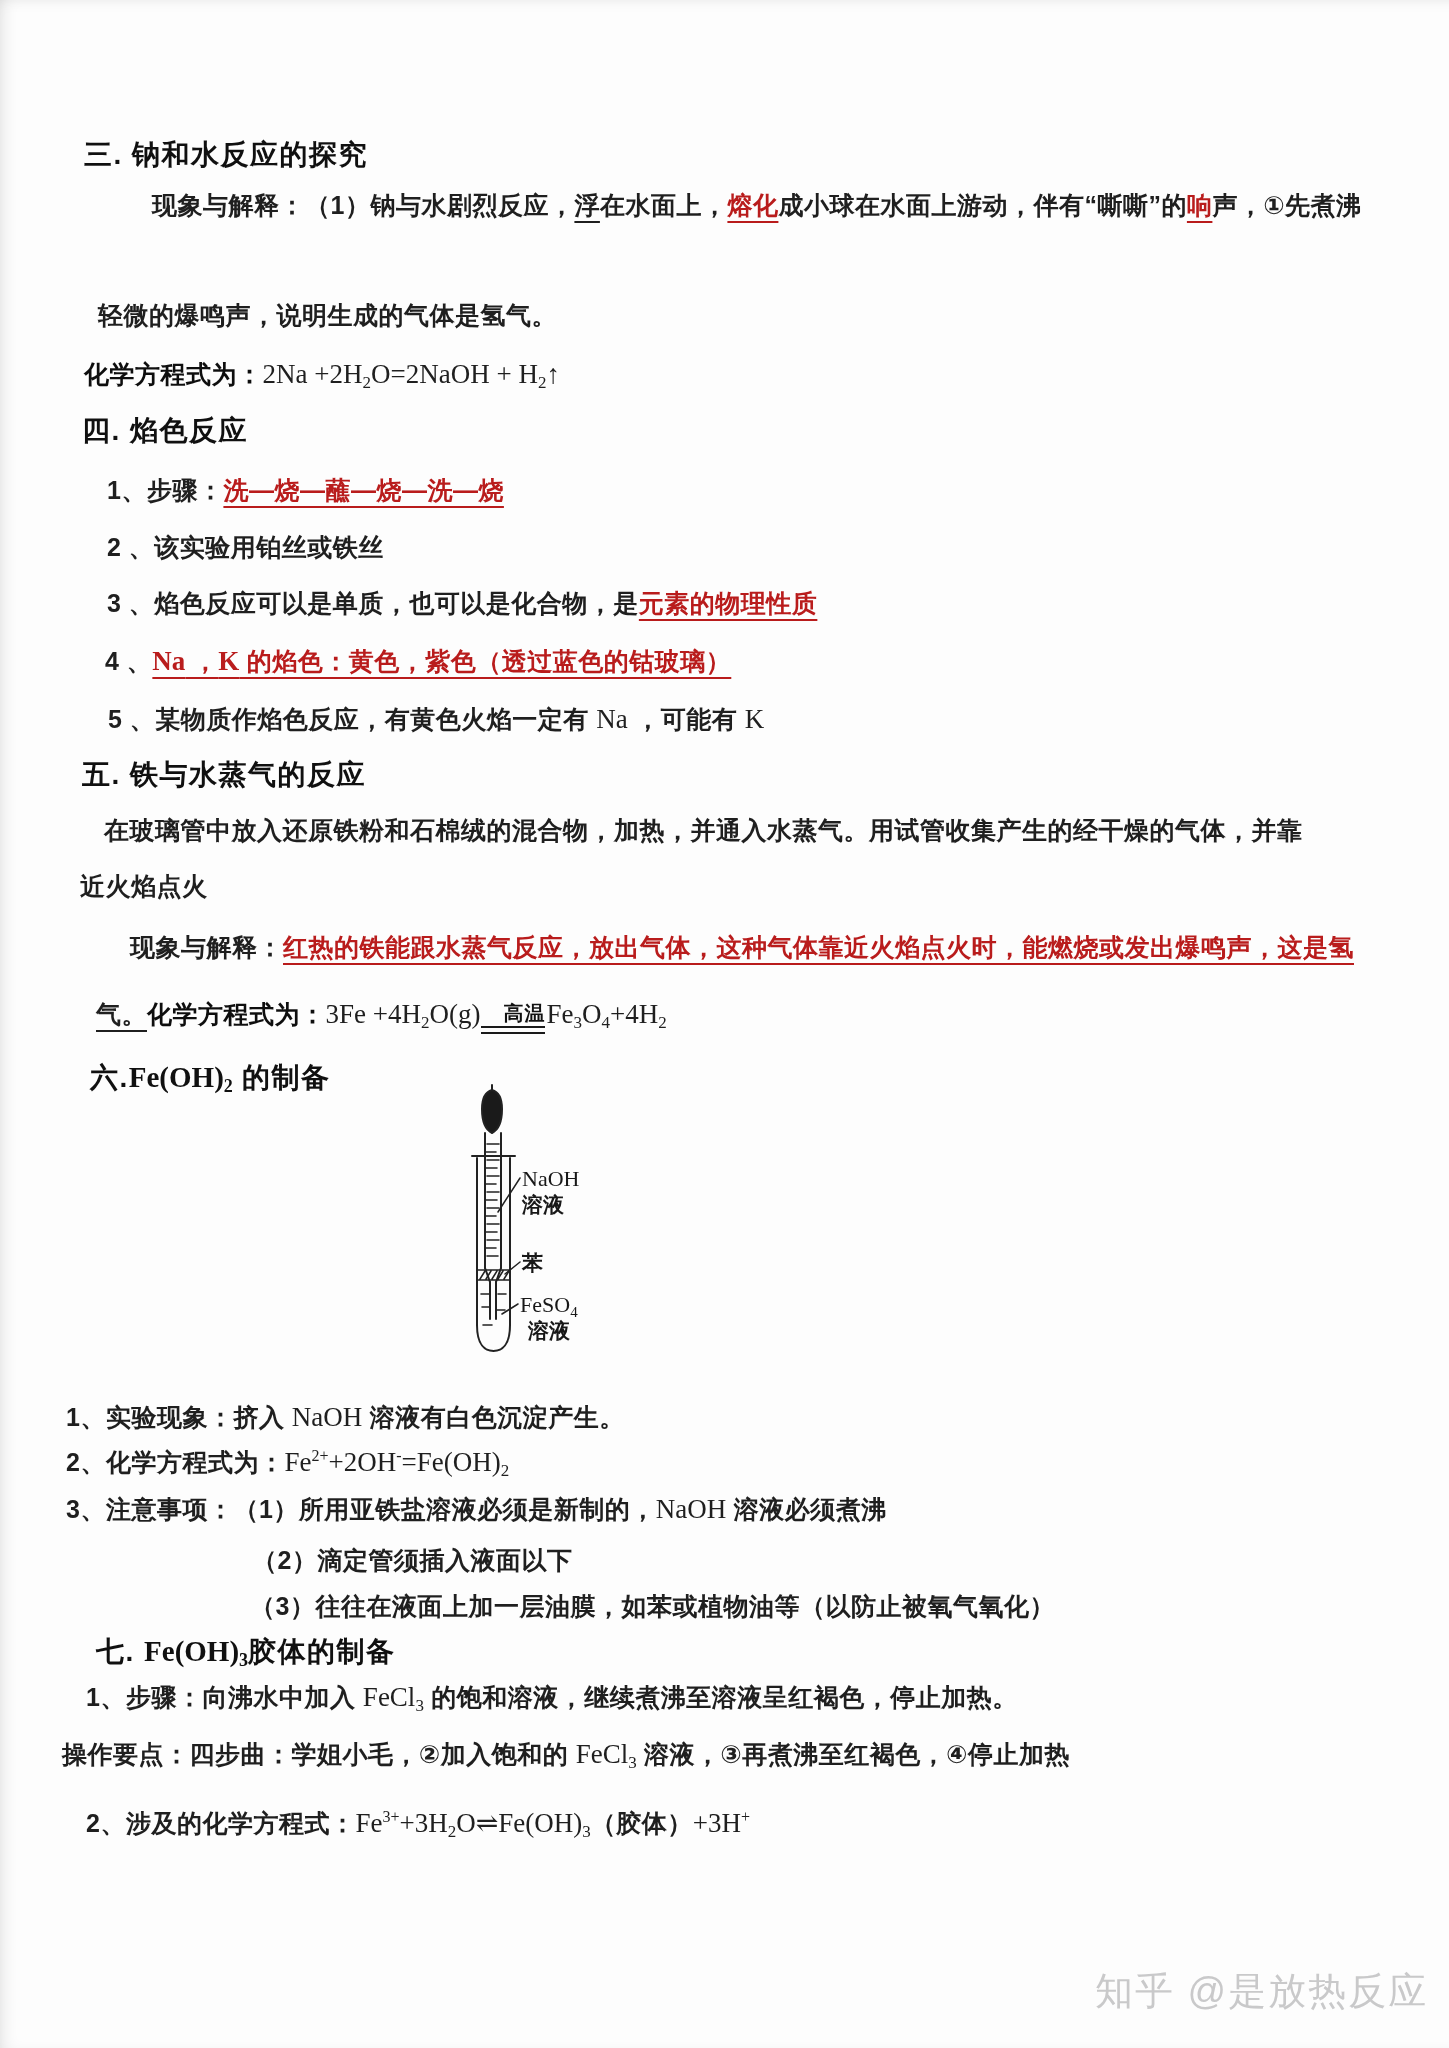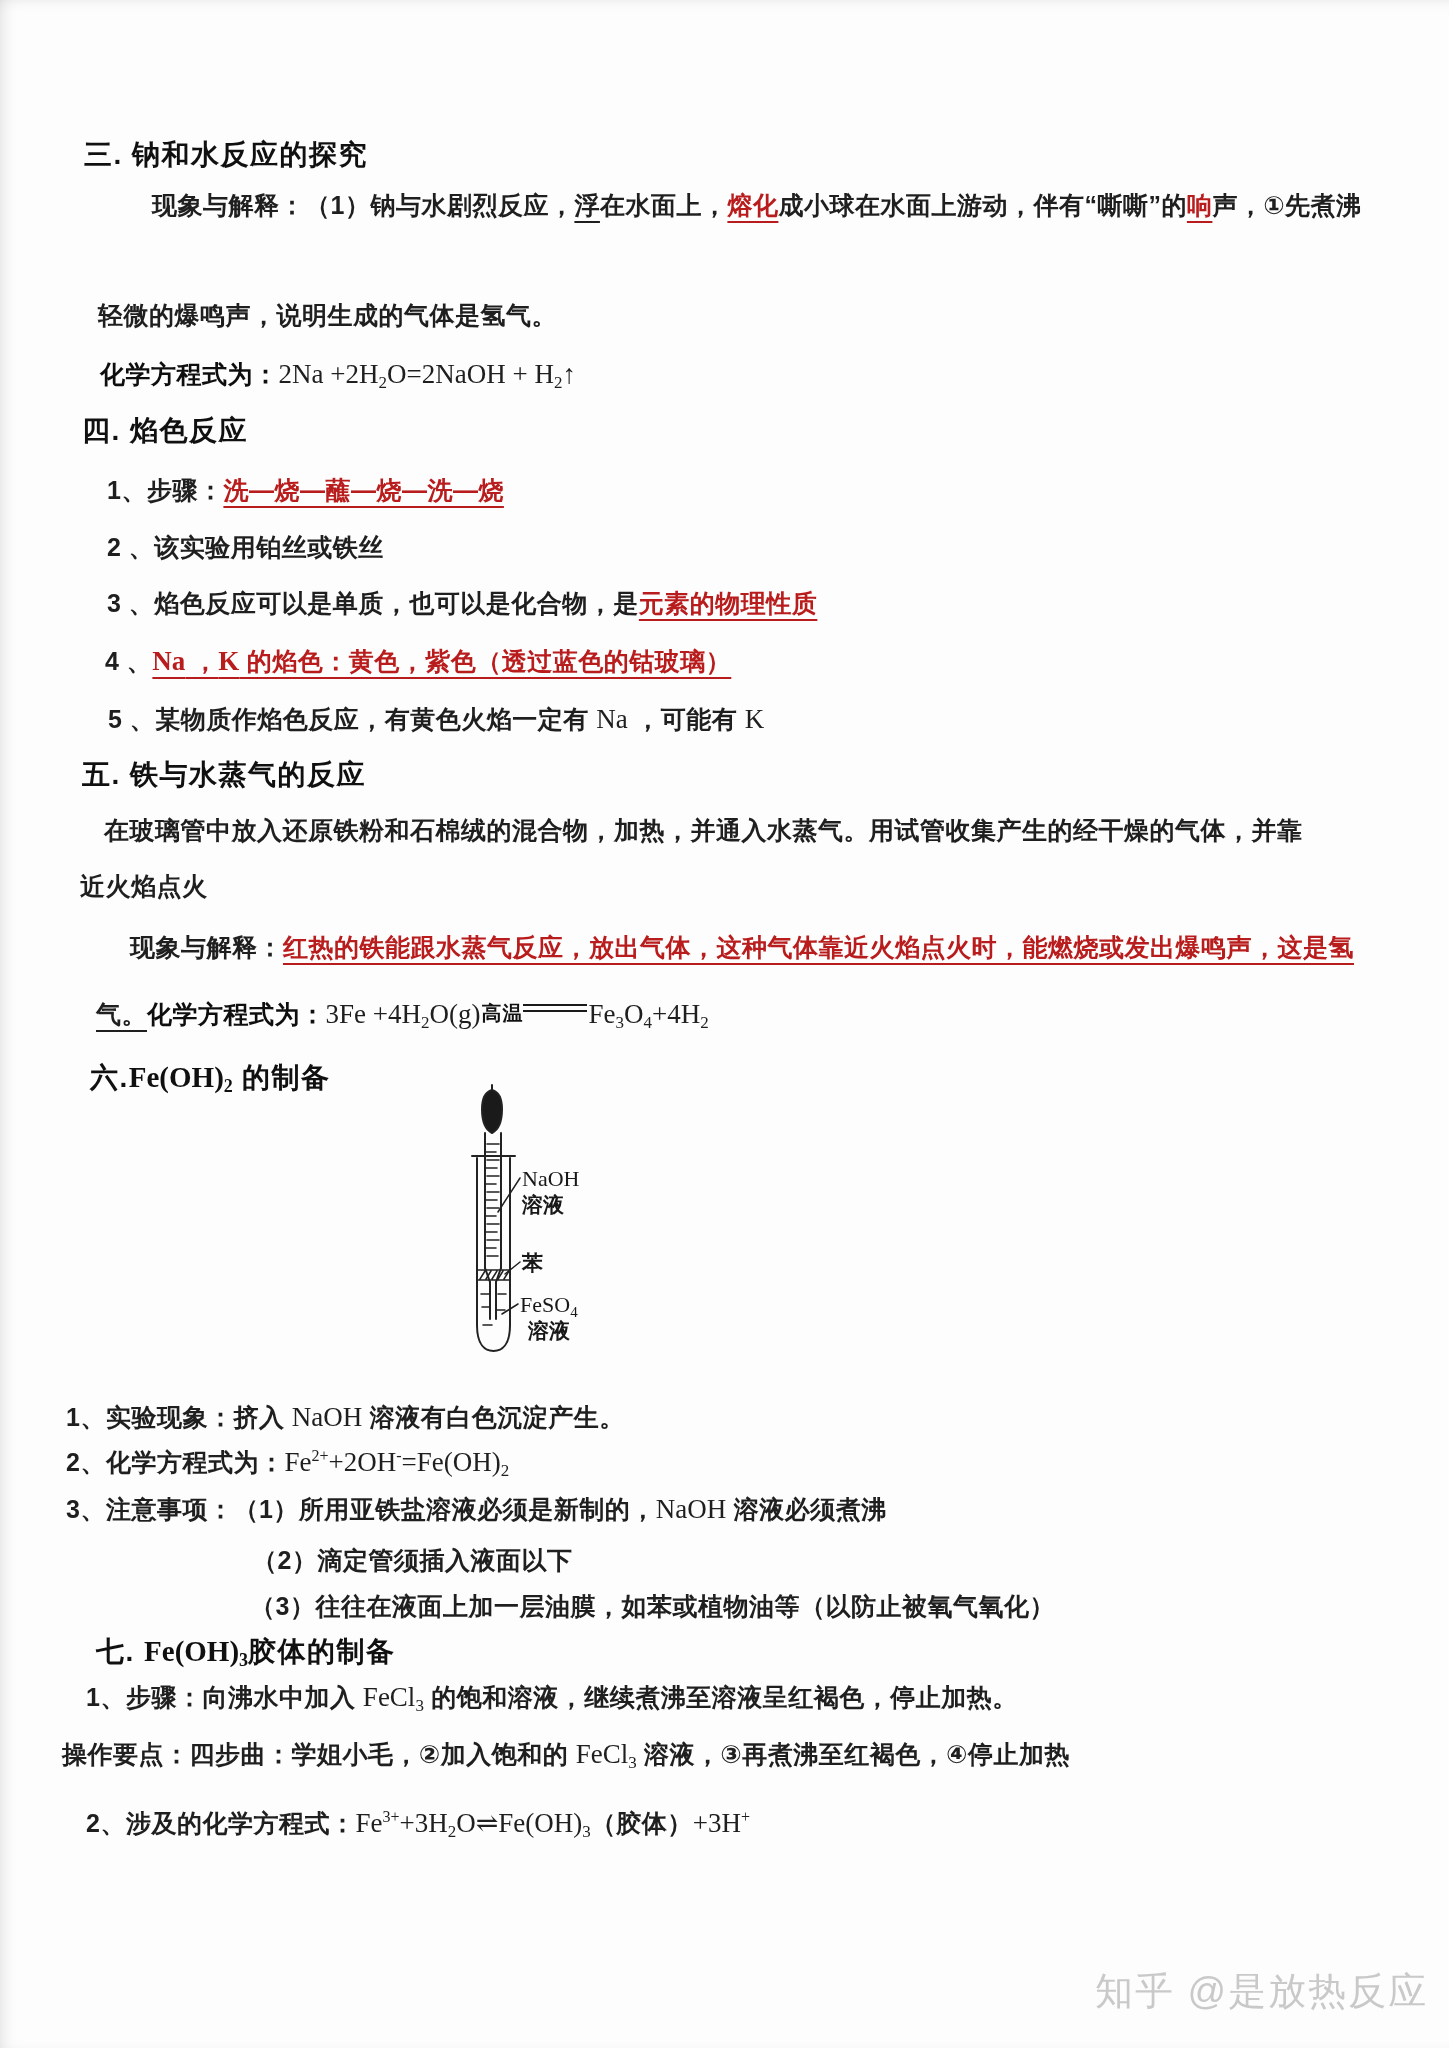--- a/index.html
+++ b/index.html
@@ -33,21 +33,21 @@
   .b{font-weight:800;color:#0e0e0e;}
   .u{text-decoration:underline;text-underline-offset:7px;text-decoration-thickness:1.5px;text-decoration-skip-ink:none;}
   .bu{font-weight:800;color:#b91c1c;text-decoration:underline;text-underline-offset:7px;text-decoration-thickness:2px;text-decoration-skip-ink:none;}
   .f{font-family:"Liberation Serif","DejaVu Serif",serif;font-weight:400;font-size:27px;letter-spacing:0;}
   .f.bu{font-weight:700;}
   .fh{font-family:"Liberation Serif","DejaVu Serif",serif;font-weight:700;font-size:29px;letter-spacing:0;}
   .sub{font-size:17px;vertical-align:-5px;}
   .sup{font-size:16px;vertical-align:10px;}
   .fh.sub{font-size:18px;vertical-align:-5px;}
   .rxn{
-    display:inline-flex;flex-direction:row;align-items:flex-start;
+    display:inline-flex;flex-direction:column;align-items:flex-end;
     vertical-align:3px;margin:0 1px;
   }
   .rxn-cond{font-size:20px;font-weight:700;line-height:1.1;letter-spacing:1px;color:#111;}
   .rxn-line{width:64px;height:4px;margin-top:2px;border-top:2px solid #1a1a1a;border-bottom:2px solid #1a1a1a;}
   .diagram{position:absolute;}
   .dlab{font-family:"Liberation Sans","DejaVu Sans",sans-serif;font-size:21px;font-weight:600;fill:#181818;}
   .dlab-f{font-family:"Liberation Serif","DejaVu Serif",serif;font-size:22px;fill:#181818;}
   .watermark{
     position:absolute;
     font-size:38px;font-weight:500;letter-spacing:2px;
@@ -55,21 +55,21 @@
   }
 </style>
 </head>
 <body>
 
 <div class="page">
 
   <div class="h" style="top:136px;left:84px">三. 钠和水反应的探究</div>
   <div class="t" style="top:189px;left:152px"><span>现象与解释：（1）钠与水剧烈反应，</span><span class="u">浮</span><span>在水面上，</span><span class="bu">熔化</span><span>成小球在水面上游动，伴有“嘶嘶”的</span><span class="bu">响</span><span>声，①先煮沸</span></div>
   <div class="t" style="top:299px;left:98px"><span>轻微的爆鸣声，说明生成的气体是氢气。</span></div>
-  <div class="t" style="top:356px;left:100px"><span class="b">化学方程式为：</span><span class="f">2Na +2H</span><span class="f sub">2</span><span class="f">O=2NaOH + H</span><span class="f sub">2</span><span class="f">↑</span></div>
+  <div class="t" style="top:356px;left:84px"><span class="b">化学方程式为：</span><span class="f">2Na +2H</span><span class="f sub">2</span><span class="f">O=2NaOH + H</span><span class="f sub">2</span><span class="f">↑</span></div>
 
   <div class="h" style="top:412px;left:82px">四. 焰色反应</div>
   <div class="t" style="top:474px;left:107px"><span>1、步骤：</span><span class="bu">洗—烧—蘸—烧—洗—烧</span></div>
   <div class="t" style="top:531px;left:107px"><span>2 、该实验用铂丝或铁丝</span></div>
   <div class="t" style="top:587px;left:107px"><span>3 、焰色反应可以是单质，也可以是化合物，是</span><span class="bu">元素的物理性质</span></div>
   <div class="t" style="top:643px;left:105px"><span>4 、</span><span class="f bu">Na</span><span class="bu"> ，</span><span class="f bu">K</span><span class="bu"> 的焰色：黄色，紫色（透过蓝色的钴玻璃）</span></div>
   <div class="t" style="top:701px;left:108px"><span>5 、某物质作焰色反应，有黄色火焰一定有 </span><span class="f">Na</span><span> ，可能有 </span><span class="f">K</span></div>
 
   <div class="h" style="top:756px;left:82px">五. 铁与水蒸气的反应</div>
   <div class="t" style="top:814px;left:104px"><span>在玻璃管中放入还原铁粉和石棉绒的混合物，加热，并通入水蒸气。用试管收集产生的经干燥的气体，并靠</span></div>

